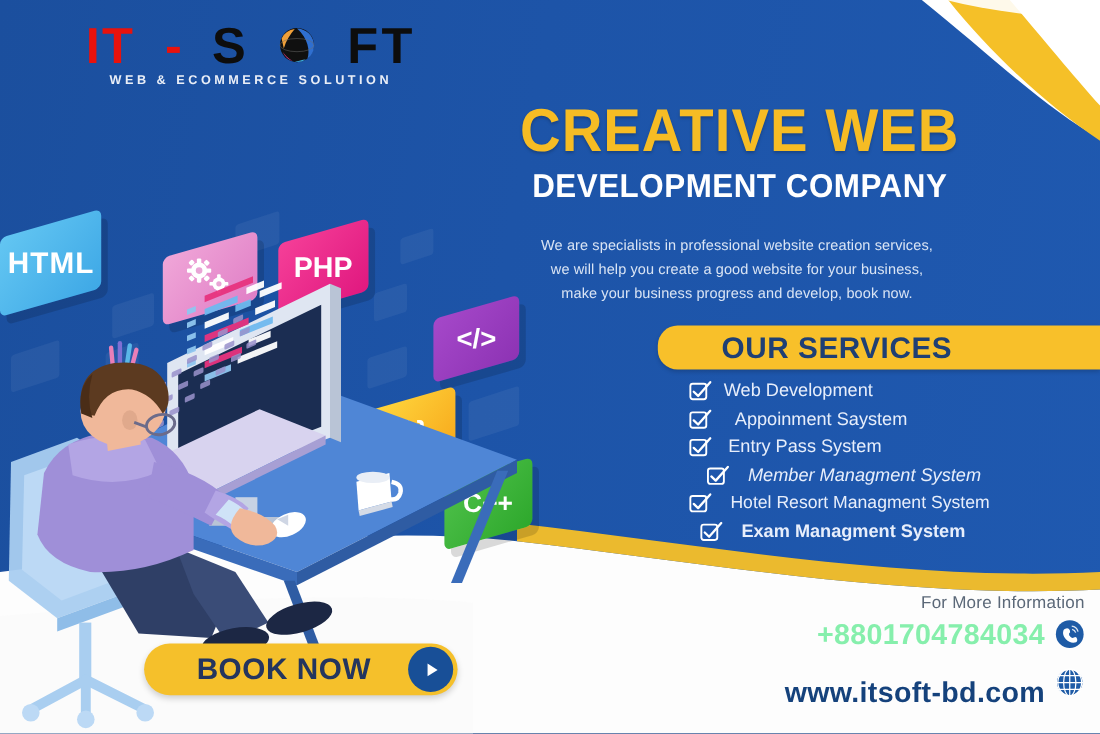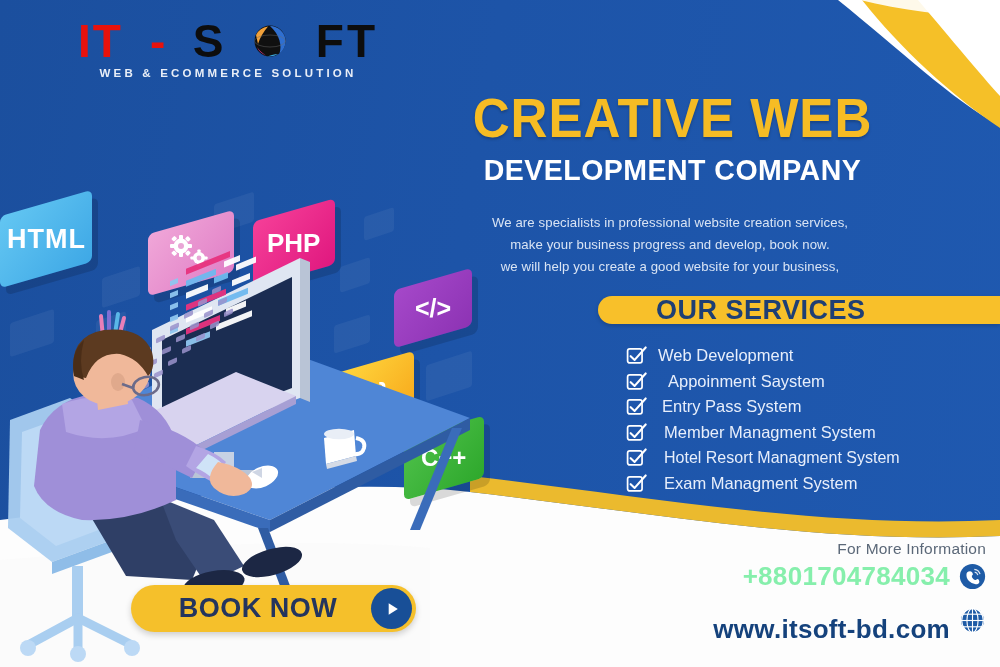--- a/index.html
+++ b/index.html
@@ -36,37 +36,37 @@
       transform:scaleX(0.93);transform-origin:center;
       text-shadow:0 2px 3px rgba(0,0,0,.22);}
   .h2{margin-top:7px;font-size:30px;font-weight:bold;color:#ffffff;letter-spacing:0.5px;
       transform:scaleX(0.95);transform-origin:center;}
 
   
   #lede{position:absolute;left:420px;top:212px;width:500px;text-align:center;
         color:#d9e4f4;font-size:13.2px;line-height:1.65;letter-spacing:.1px;}
 
   
-  #svc-bar{position:absolute;left:598px;top:296px;right:0;height:28px;
+  #svc-bar{position:absolute;left:598px;top:296px;right:0;height:40px;
            background:#f8c02a;border-radius:18px 0 0 18px;
            display:flex;align-items:center;padding-left:58px;
            box-shadow:0 2px 4px rgba(0,0,0,.18);}
   #svc-bar .lbl{font-size:27px;font-weight:bold;color:#1f3f74;letter-spacing:.5px;}
 
   
   #svc-list{position:absolute;left:626px;top:346px;width:374px;}
   .svc-row{display:flex;align-items:center;margin-bottom:6.5px;}
   .cbx{flex:0 0 auto;width:22px;height:19px;position:relative;margin-right:8px;}
   .svc-txt{color:#e7eefb;font-size:16.5px;white-space:nowrap;}
   .svc-row.i0{margin-left:0px;}
   .svc-row.i1{margin-left:0px;}
   .svc-row.i2{margin-left:0px;}
-  .svc-row.i3{margin-left:0px;}
+  .svc-row.i3{margin-left:16px;font-style:italic;}
   .svc-row.i4{margin-left:0px;}
-  .svc-row.i5{margin-left:0px;}
+  .svc-row.i5{margin-left:10px;font-weight:bold;}
   .svc-row.i0 .svc-txt{margin-left:2px;}
   .svc-row.i1 .svc-txt{margin-left:12px;}
   .svc-row.i2 .svc-txt{margin-left:6px;}
   .svc-row.i3 .svc-txt{margin-left:8px;}
   .svc-row.i4 .svc-txt{margin-left:8px;font-size:16px;}
   .svc-row.i5 .svc-txt{margin-left:8px;}
 
   
   #contact{position:absolute;right:14px;bottom:22px;text-align:right;}
   .c-label{color:#5b6878;font-size:15.5px;margin-bottom:1px;letter-spacing:.2px;}
@@ -154,22 +154,22 @@
     <div class="logo-sub">WEB &amp; ECOMMERCE SOLUTION</div>
   </div>
 
   <div id="headline">
     <div class="h1">CREATIVE WEB</div>
     <div class="h2">DEVELOPMENT COMPANY</div>
   </div>
 
   <div id="lede">
     <div>We are specialists in professional website creation services,</div>
+    <div>we will help you create a good website for your business,</div>
     <div>make your business progress and develop, book now.</div>
-    <div>we will help you create a good website for your business,</div>
   </div>
 
   <div id="svc-bar">
     <span class="lbl">OUR SERVICES</span>
   </div>
 
   <div id="svc-list">
     <div class="svc-row i0">
       <span class="cbx">
         <svg viewBox="0 0 24 21" width="22" height="19">

